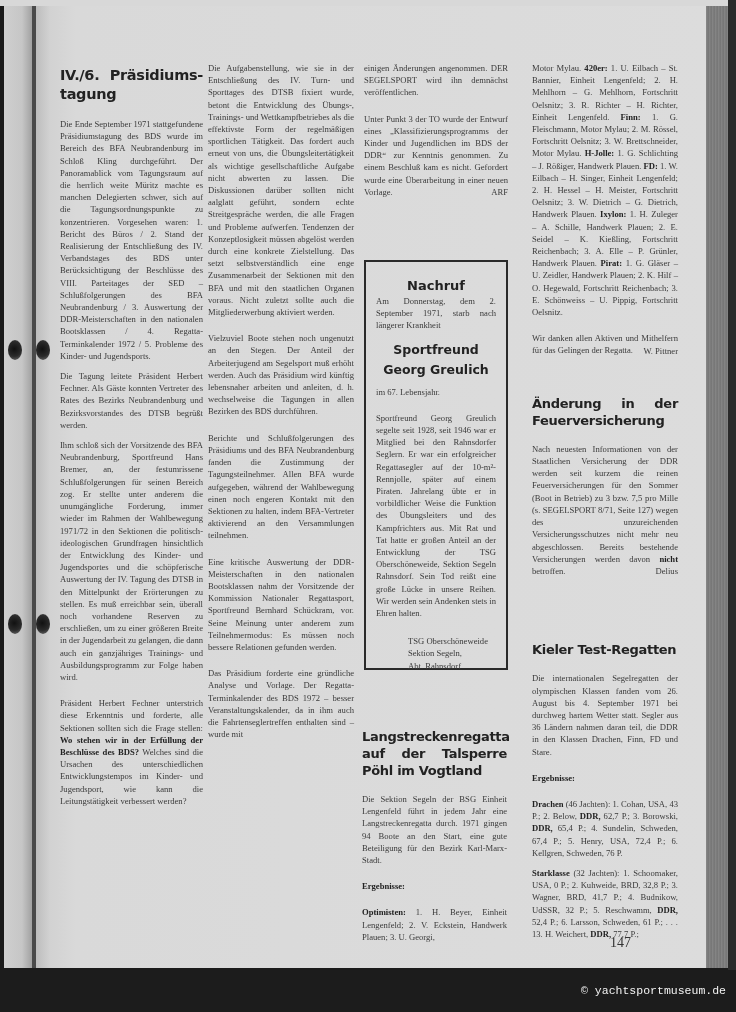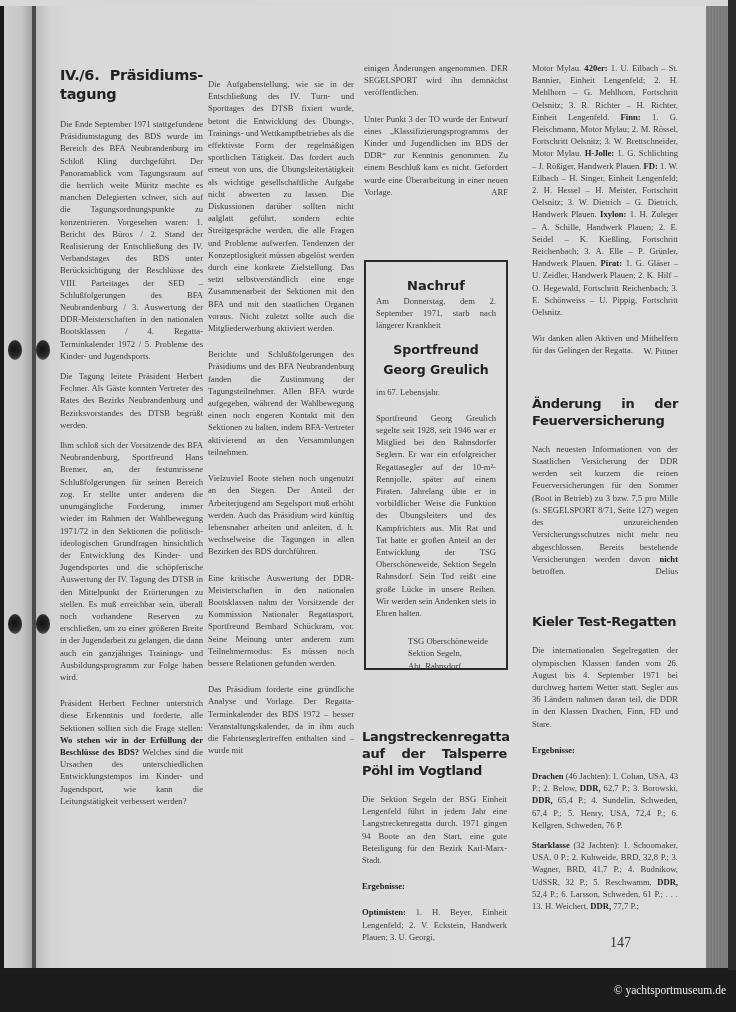--- a/index.html
+++ b/index.html
@@ -16,21 +16,21 @@
   .col p{margin:0 0 8px 0;}
   .col p.gap{margin-top:14px;}
   h2.sans{font-family:"DejaVu Sans","Liberation Sans",sans-serif;font-weight:bold;color:#222;margin:0;letter-spacing:-0.3px;}
   .h-main{font-size:14.5px;line-height:19px;}
   .h-sub{font-size:13px;line-height:17px;}
   b{color:#222;}
   .box{position:absolute;left:364px;top:260px;width:144px;height:410px;border:2px solid #2a2a2a;padding:0 10px;box-sizing:border-box;}
   .box h3{font-family:"DejaVu Sans","Liberation Sans",sans-serif;font-weight:bold;color:#222;margin:0;text-align:center;}
   .pageno{position:absolute;left:610px;top:935px;font-size:14px;color:#333;}
   .footer{position:absolute;left:0;top:970px;width:736px;height:42px;background:#1c1c1c;}
-  .credit{position:absolute;right:10px;top:14px;font-family:Liberation Serif, serif;font-size:11.5px;color:#f2f2f2;}
+  .credit{position:absolute;right:10px;top:14px;font-family:Liberation Mono, monospace;font-size:11.5px;color:#f2f2f2;}
 </style>
 </head>
 <body>
 
 <div class="scan"></div>
 <div class="top-edge"></div>
 <div class="left-page"></div>
 <div class="gutter"></div>
 <div class="page"></div>
 <div class="right-edge"></div>
@@ -41,24 +41,24 @@
 <div class="hole" style="left:36px;top:614px;"></div>
 
 <div class="col" style="left:60px;top:66px;width:143px;">
   <h2 class="sans h-main" style="margin-bottom:14px;">IV./6. Präsidiums-tagung</h2>
   <p>Die Ende September 1971 stattgefundene Präsidiumstagung des BDS wurde im Bereich des BFA Neubrandenburg im Schloß Kling durchgeführt. Der Panoramablick vom Tagungsraum auf die herrlich weite Müritz machte es manchen Delegierten schwer, sich auf die Tagungsordnungspunkte zu konzentrieren. Vorgesehen waren: 1. Bericht des Büros / 2. Stand der Realisierung der Entschließung des IV. Verbandstages des BDS unter Berücksichtigung der Beschlüsse des VIII. Parteitages der SED – Schlußfolgerungen des BFA Neubrandenburg / 3. Auswertung der DDR-Meisterschaften in den nationalen Bootsklassen / 4. Regatta-Terminkalender 1972 / 5. Probleme des Kinder- und Jugendsports.</p>
   <p>Die Tagung leitete Präsident Herbert Fechner. Als Gäste konnten Vertreter des Rates des Bezirks Neubrandenburg und Bezirksvorstandes des DTSB begrüßt werden.</p>
   <p>Ihm schloß sich der Vorsitzende des BFA Neubrandenburg, Sportfreund Hans Bremer, an, der festumrissene Schlußfolgerungen für seinen Bereich zog. Er stellte unter anderem die unumgängliche Forderung, immer wieder im Rahmen der Wahlbewegung 1971/72 in den Sektionen die politisch-ideologischen Grundfragen hinsichtlich der Entwicklung des Kinder- und Jugendsportes und die schöpferische Auswertung der IV. Tagung des DTSB in den Mittelpunkt der Erörterungen zu stellen. Es muß erreichbar sein, überall noch vorhandene Reserven zu erschließen, um zu einer größeren Breite in der Jugendarbeit zu gelangen, die dann auch ein ganzjähriges Trainings- und Ausbildungsprogramm zur Folge haben wird.</p>
   <p class="gap"><span>Präsident Herbert Fechner unterstrich diese Erkenntnis und forderte, alle Sektionen sollten sich die Frage stellen: </span><b>Wo stehen wir in der Erfüllung der Beschlüsse des BDS?</b><span> Welches sind die Ursachen des unterschiedlichen Entwicklungstempos im Kinder- und Jugendsport, wie kann die Leitungstätigkeit verbessert werden?</span></p>
 </div>
 
-<div class="col" style="left:208px;top:78px;width:146px;">
+<div class="col" style="left:208px;top:62px;width:146px;">
   <p>Die Aufgabenstellung, wie sie in der Entschließung des IV. Turn- und Sporttages des DTSB fixiert wurde, betont die Entwicklung des Übungs-, Trainings- und Wettkampfbetriebes als die effektivste Form der regelmäßigen sportlichen Tätigkeit. Das fordert auch erneut von uns, die Übungsleitertätigkeit als wichtige gesellschaftliche Aufgabe nicht abwerten zu lassen. Die Diskussionen darüber sollten nicht aalglatt geführt, sondern echte Streitgespräche werden, die alle Fragen und Probleme aufwerfen. Tendenzen der Konzeptlosigkeit müssen abgelöst werden durch eine konkrete Zielstellung. Das setzt selbstverständlich eine enge Zusammenarbeit der Sektionen mit den BFA und mit den staatlichen Organen voraus. Nicht zuletzt sollte auch die Mitgliederwerbung aktiviert werden.</p>
+  <p class="gap">Vielzuviel Boote stehen noch ungenutzt an den Stegen. Der Anteil der Arbeiterjugend am Segelsport muß erhöht werden. Auch das Präsidium wird künftig lebensnaher arbeiten und anleiten, d. h. wechselweise die Tagungen in allen Bezirken des BDS durchführen.</p>
   <p class="gap">Berichte und Schlußfolgerungen des Präsidiums und des BFA Neubrandenburg fanden die Zustimmung der Tagungsteilnehmer. Allen BFA wurde aufgegeben, während der Wahlbewegung einen noch engeren Kontakt mit den Sektionen zu halten, indem BFA-Vertreter aktivierend an den Versammlungen teilnehmen.</p>
-  <p class="gap">Vielzuviel Boote stehen noch ungenutzt an den Stegen. Der Anteil der Arbeiterjugend am Segelsport muß erhöht werden. Auch das Präsidium wird künftig lebensnaher arbeiten und anleiten, d. h. wechselweise die Tagungen in allen Bezirken des BDS durchführen.</p>
   <p class="gap">Eine kritische Auswertung der DDR-Meisterschaften in den nationalen Bootsklassen nahm der Vorsitzende der Kommission Nationaler Regattasport, Sportfreund Bernhard Schückram, vor. Seine Meinung unter anderem zum Teilnehmermodus: Es müssen noch bessere Relationen gefunden werden.</p>
   <p class="gap">Das Präsidium forderte eine gründliche Analyse und Vorlage. Der Regatta-Terminkalender des BDS 1972 – besser Veranstaltungskalender, da in ihm auch die Fahrtenseglertreffen enthalten sind – wurde mit</p>
 </div>
 
 <div class="col" style="left:364px;top:62px;width:144px;">
   <p>einigen Änderungen angenommen. DER SEGELSPORT wird ihn demnächst veröffentlichen.</p>
   <p class="gap" style="margin-bottom:0;">Unter Punkt 3 der TO wurde der Entwurf eines „Klassifizierungsprogramms der Kinder und Jugendlichen im BDS der DDR“ zur Kenntnis genommen. Zu einem Beschluß kam es nicht. Gefordert wurde eine Überarbeitung in einer neuen Vorlage.</p>
   <div style="text-align:right;margin-top:-12px;">ARF</div>
 </div>
 
@@ -89,21 +89,21 @@
 
 <div class="col" style="left:532px;top:62px;width:146px;">
   <p id="results-run"><span>Motor Mylau. </span><b>420er:</b><span> 1. U. Eilbach – St. Bannier, Einheit Lengenfeld; 2. H. Mehlhorn – G. Mehlhorn, Fortschritt Oelsnitz; 3. R. Richter – H. Richter, Einheit Lengenfeld. </span><b>Finn:</b><span> 1. G. Fleischmann, Motor Mylau; 2. M. Rössel, Fortschritt Oelsnitz; 3. W. Brettschneider, Motor Mylau. </span><b>H-Jolle:</b><span> 1. G. Schlichting – J. Rößiger, Handwerk Plauen. </span><b>FD:</b><span> 1. W. Eilbach – H. Singer, Einheit Lengenfeld; 2. H. Hessel – H. Meister, Fortschritt Oelsnitz; 3. W. Dietrich – G. Dietrich, Handwerk Plauen. </span><b>Ixylon:</b><span> 1. H. Zuleger – A. Schille, Handwerk Plauen; 2. E. Seidel – K. Kießling, Fortschritt Reichenbach; 3. A. Elle – P. Grünler, Handwerk Plauen. </span><b>Pirat:</b><span> 1. G. Gläser – U. Zeidler, Handwerk Plauen; 2. K. Hilf – O. Hegewald, Fortschritt Reichenbach; 3. E. Schönweiss – U. Pippig, Fortschritt Oelsnitz.</span></p>
   <p class="gap" style="margin-bottom:0;">Wir danken allen Aktiven und Mithelfern für das Gelingen der Regatta.</p>
   <div style="text-align:right;margin-top:-12px;">W. Pittner</div>
 
   <h2 class="sans h-sub" style="margin-top:38px;margin-bottom:14px;">Änderung in der Feuerversicherung</h2>
   <p style="margin-bottom:0;"><span>Nach neuesten Informationen von der Staatlichen Versicherung der DDR werden seit kurzem die reinen Feuerversicherungen für den Sommer (Boot in Betrieb) zu 3 bzw. 7,5 pro Mille (s. SEGELSPORT 8/71, Seite 127) wegen des unzureichenden Versicherungsschutzes nicht mehr neu abgeschlossen. Bereits bestehende Versicherungen werden davon </span><b>nicht</b><span> betroffen.</span></p>
   <div style="text-align:right;margin-top:-12px;margin-left:20px;">Delius</div>
 
-  <h2 class="sans h-sub" style="margin-top:36px;margin-bottom:14px;">Kieler Test-Regatten</h2>
+  <h2 class="sans h-sub" style="margin-top:64px;margin-bottom:14px;">Kieler Test-Regatten</h2>
   <p>Die internationalen Segelregatten der olympischen Klassen fanden vom 26. August bis 4. September 1971 bei durchweg hartem Wetter statt. Segler aus 36 Ländern nahmen daran teil, die DDR in den Klassen Drachen, Finn, FD und Stare.</p>
   <p class="gap"><b>Ergebnisse:</b></p>
   <p class="gap" id="drachen-run"><b>Drachen</b><span> (46 Jachten): 1. Cohan, USA, 43 P.; 2. Below, </span><b>DDR,</b><span> 62,7 P.; 3. Borowski, </span><b>DDR,</b><span> 65,4 P.; 4. Sundelin, Schweden, 67,4 P.; 5. Henry, USA, 72,4 P.; 6. Kellgren, Schweden, 76 P.</span></p>
   <p id="star-run"><b>Starklasse</b><span> (32 Jachten): 1. Schoomaker, USA, 0 P.; 2. Kuhweide, BRD, 32,8 P.; 3. Wagner, BRD, 41,7 P.; 4. Budnikow, UdSSR, 32 P.; 5. Reschwamm, </span><b>DDR,</b><span> 52,4 P.; 6. Larsson, Schweden, 61 P.; . . . 13. H. Weichert, </span><b>DDR,</b><span> 77,7 P.;</span></p>
 </div>
 
 <div class="pageno">147</div>
 
 <div class="footer">
   <div class="credit">© yachtsportmuseum.de</div>

